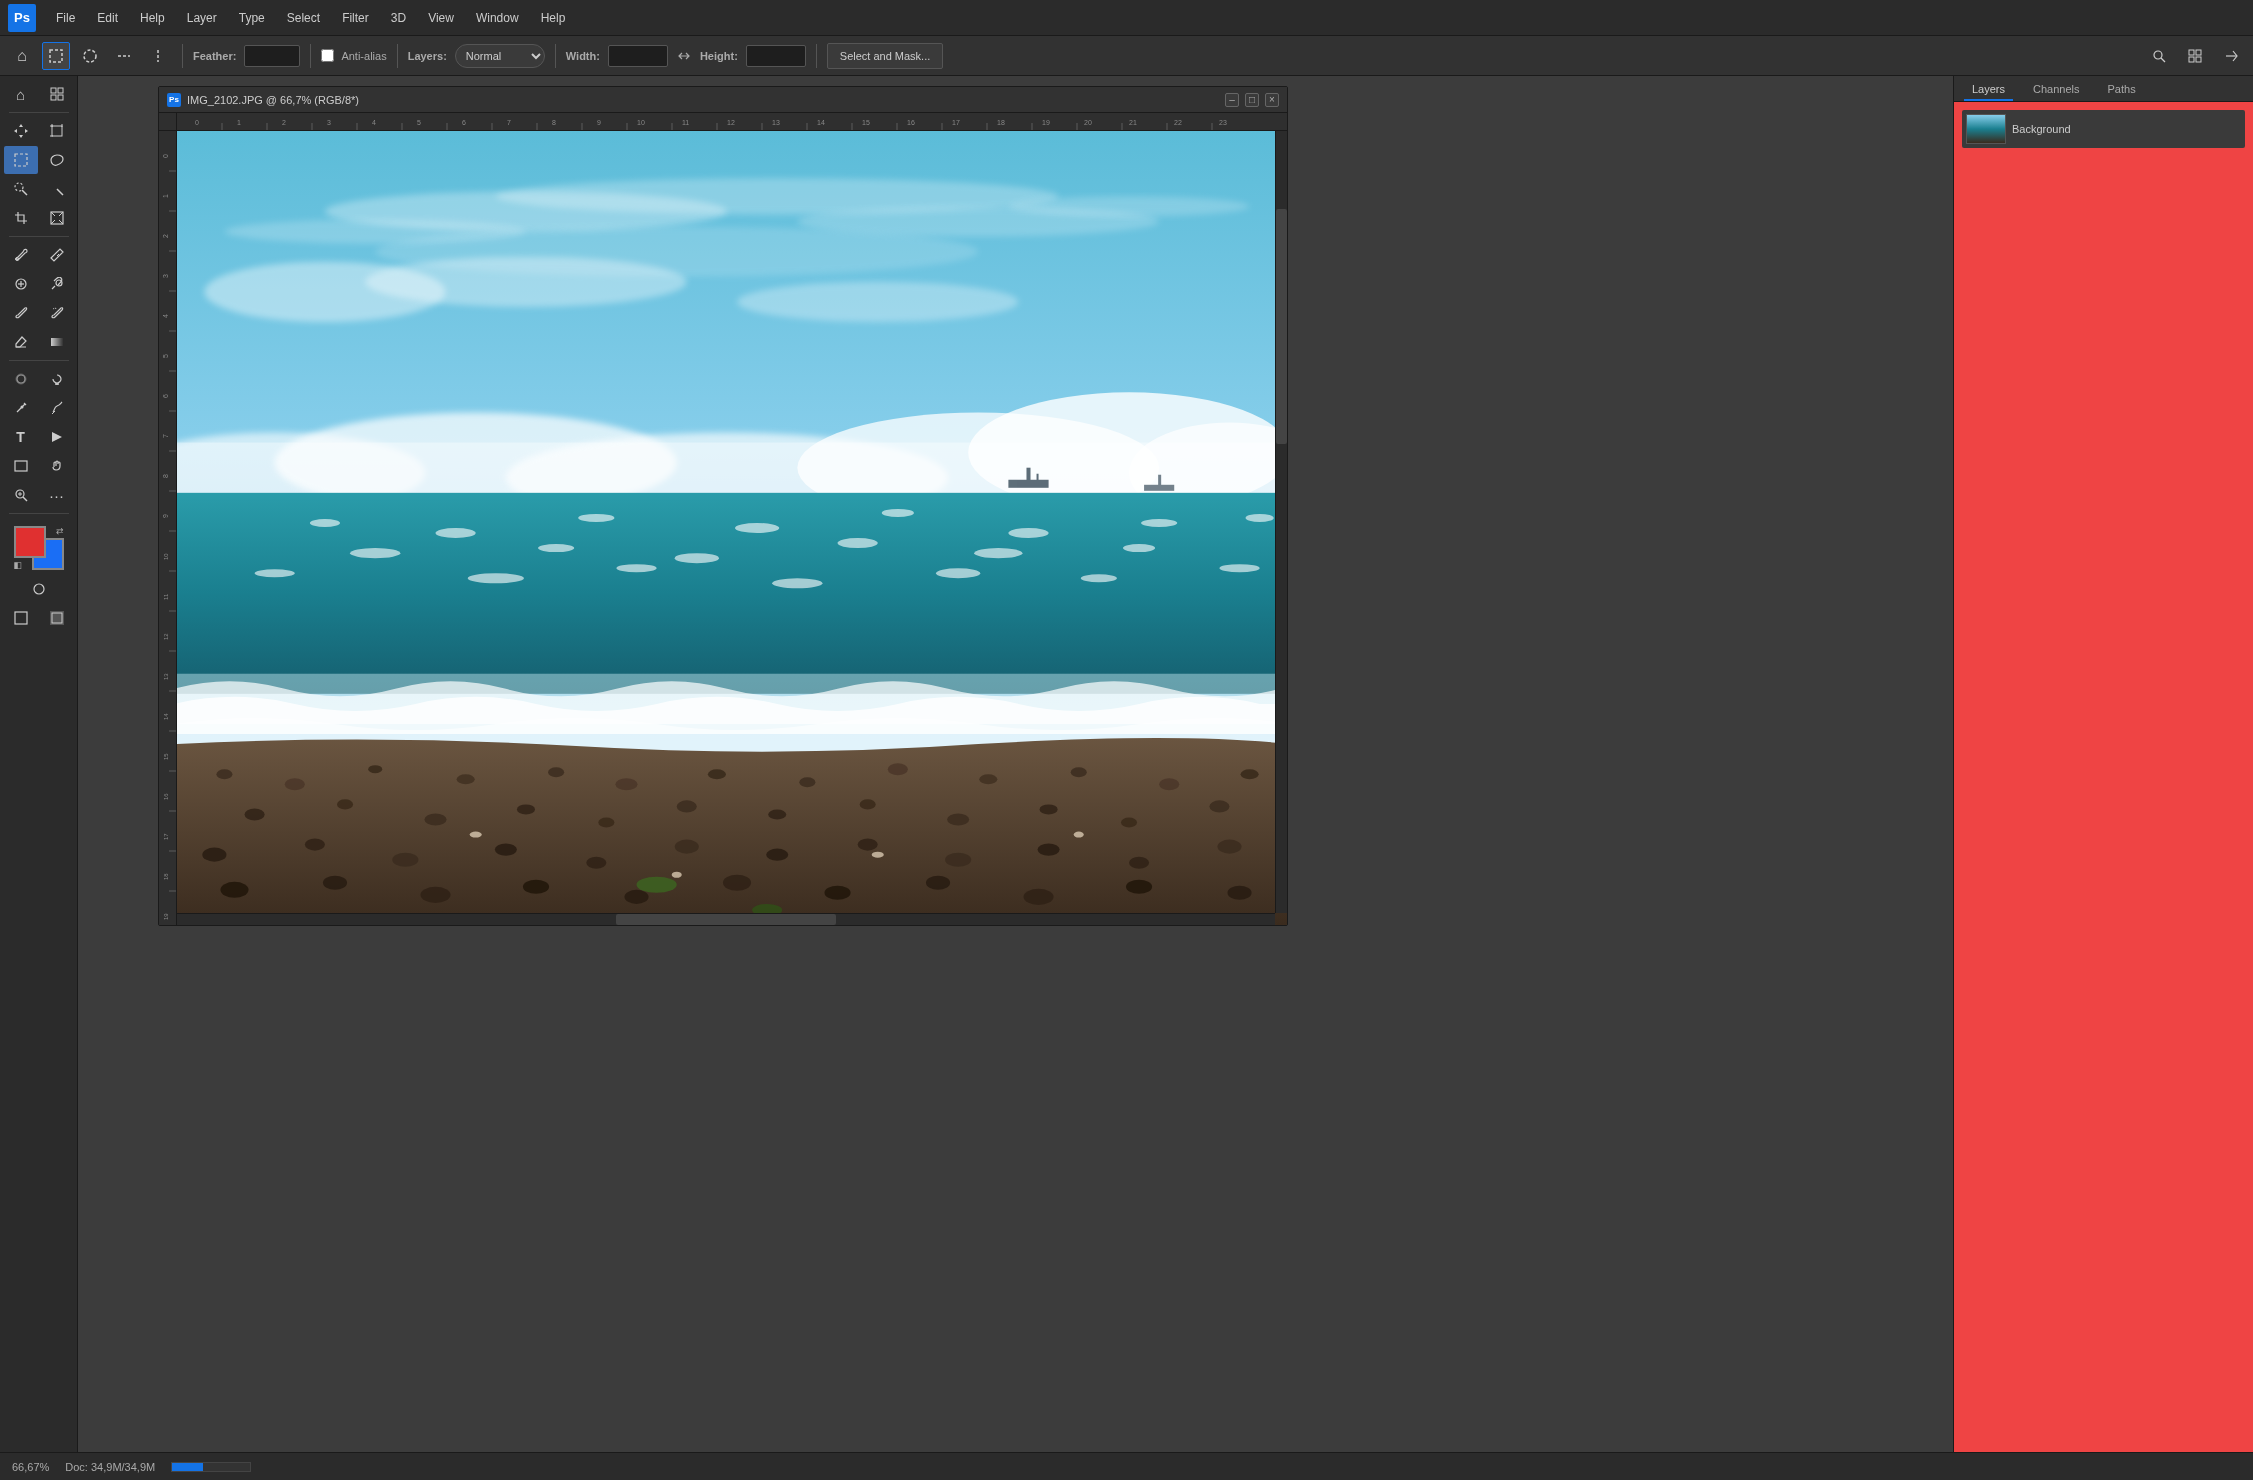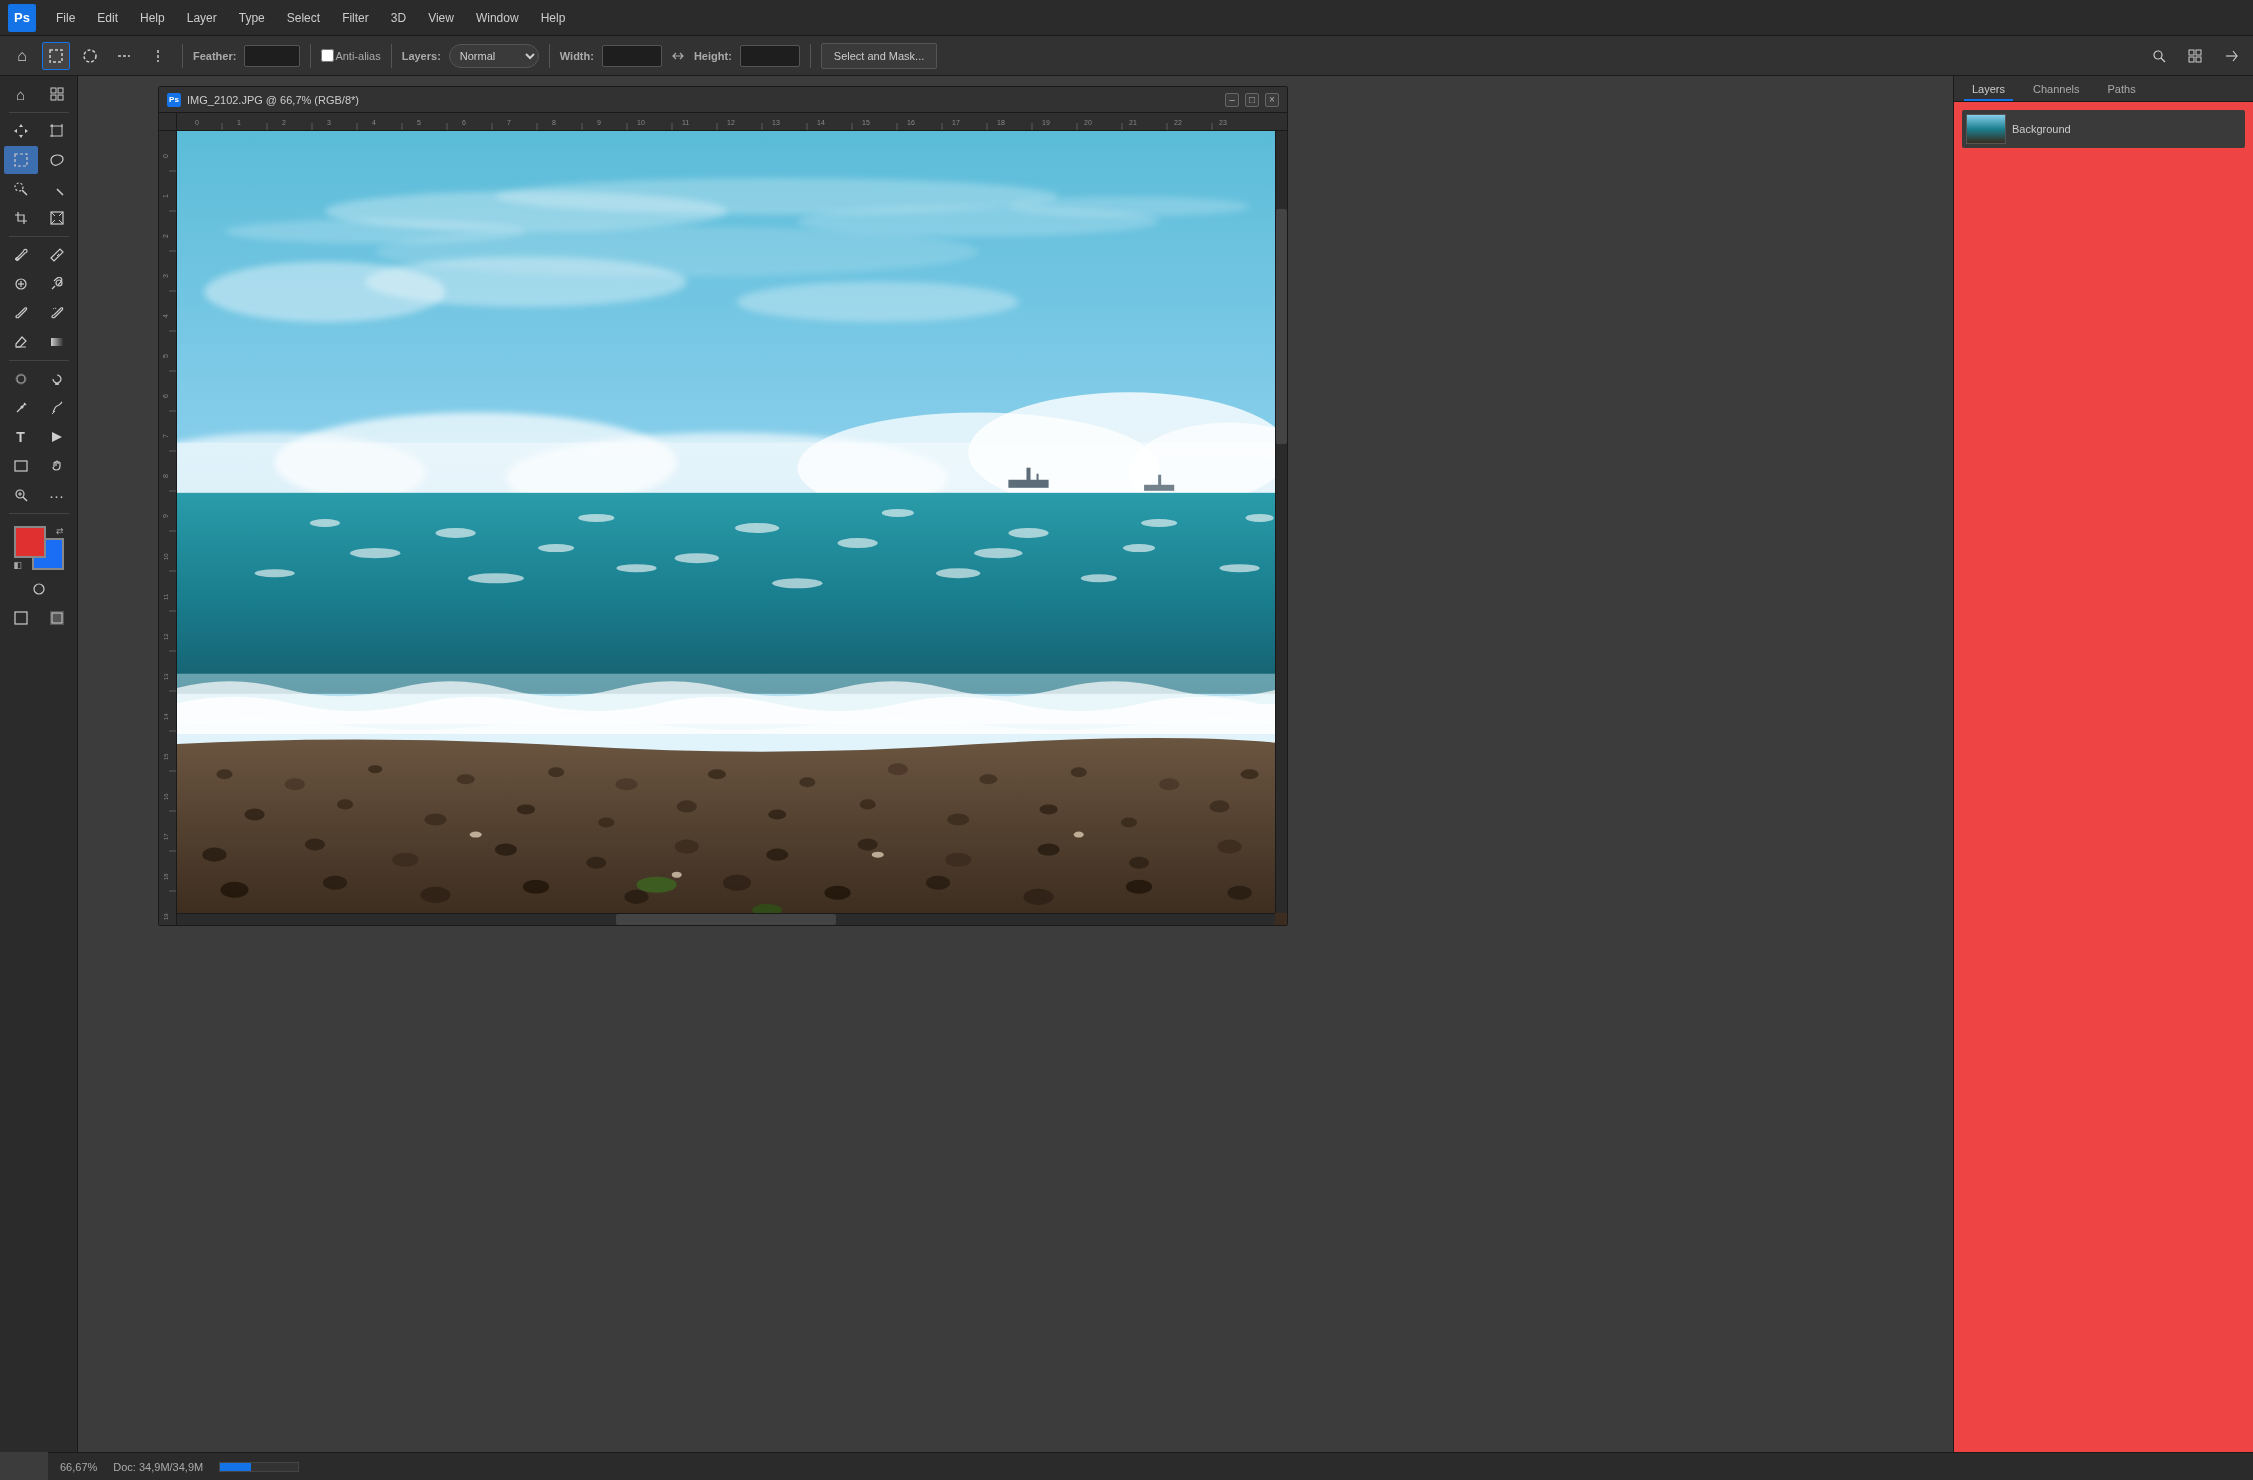--- a/index.html
+++ b/index.html
@@ -107,21 +107,21 @@
       color: #ccc;
       padding: 4px 12px;
       font-size: 11px;
       border-radius: 2px;
       cursor: pointer;
       height: 26px;
     }
     .checkbox-label {
       display: flex;
       align-items: center;
-      gap: 1px;
+      gap: 7px;
       color: #aaa;
       font-size: 11px;
     }
     .checkbox-label input { cursor: pointer; }
 
     
     #main {
       display: flex;
       height: calc(1480px - 36px - 40px - 28px);
     }
@@ -333,21 +333,20 @@
     #status-bar {
       height: 28px;
       background: #2b2b2b;
       border-top: 1px solid #1a1a1a;
       display: flex;
       align-items: center;
       padding: 0 12px;
       gap: 16px;
       font-size: 11px;
       color: #aaa;
-      margin-left: 48px;
     }
 
     
     #hscroll {
       position: absolute;
       bottom: 0;
       left: 18px;
       right: 12px;
       height: 12px;
       background: #2b2b2b;

